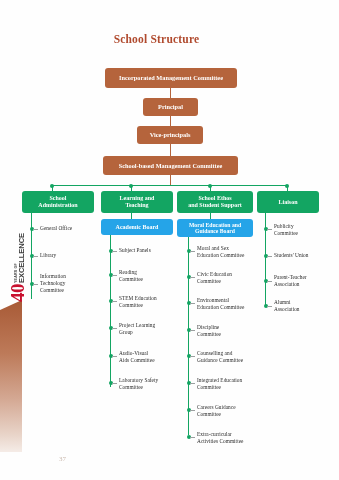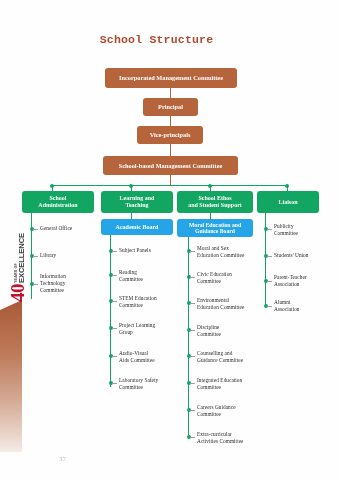--- a/index.html
+++ b/index.html
@@ -98,21 +98,21 @@
     margin-left: 48px;
   }
 
   
   .chart-title {
     position: absolute;
     left: 0;
     top: 33px;
     width: 313px;
     text-align: center;
-    font-family: Liberation Mono, monospace;
+    font-family: Liberation Serif, serif;
     font-weight: bold;
     font-size: 11.5px;
     color: #b04a2e;
     letter-spacing: 0.2px;
   }
 
   
   .node {
     position: absolute;
     box-sizing: border-box;

